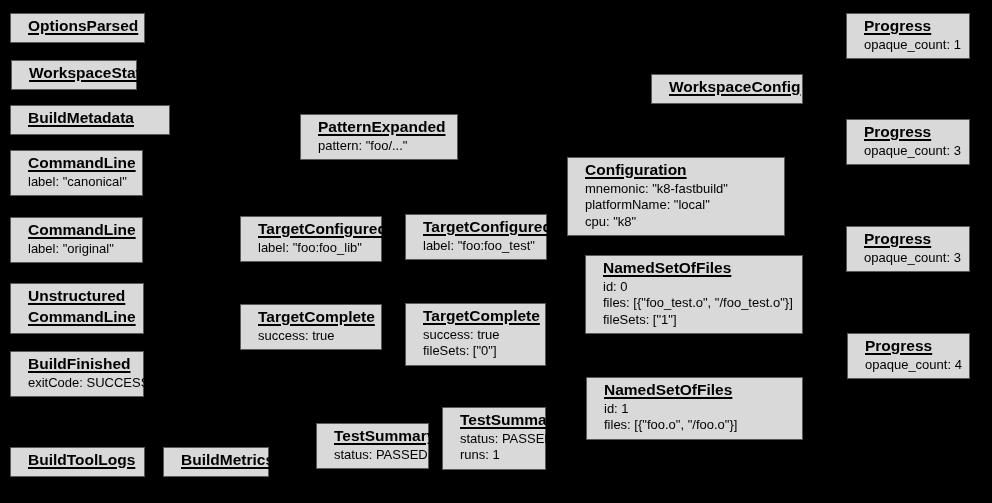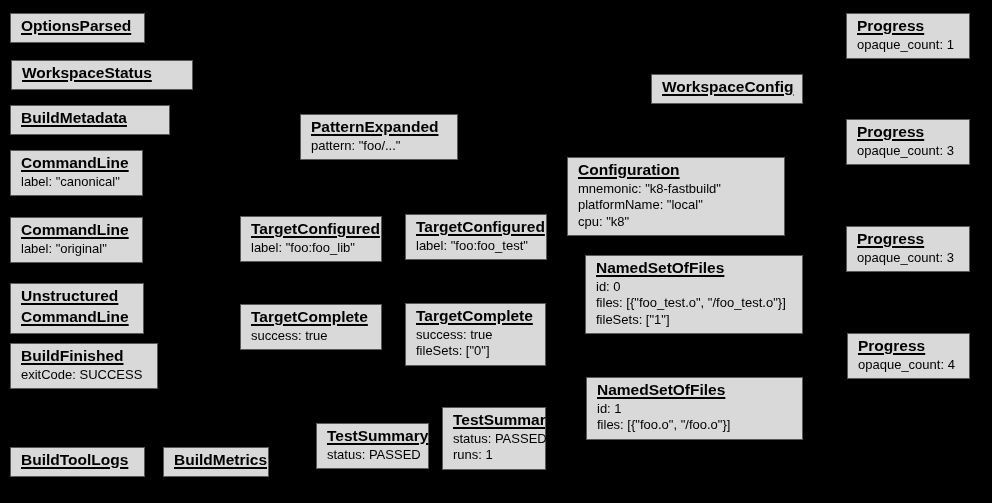--- a/index.html
+++ b/index.html
@@ -3,39 +3,39 @@
 <meta charset="utf-8">
 <style>
   html,body{margin:0;padding:0;background:#000;}
   .canvas{
     position:relative;width:992px;height:503px;background:#000000;
     overflow:hidden;font-family:"Liberation Sans",sans-serif;color:#000;
   }
   .node{
     position:absolute;box-sizing:border-box;
     background:#d9d9d9;border:1px solid #595959;
-    padding:2px 5px 5px 10px;
+    padding:2px 5px 5px 17px;
   }
   .t{
     font-weight:bold;font-size:15.5px;line-height:1.35;
     text-decoration:underline;text-decoration-thickness:2px;text-underline-offset:2px;
     white-space:pre-line;
   }
   .f{font-size:13px;line-height:1.27;white-space:nowrap;}
 </style>
 </head>
 <body>
 
 <div class="canvas">
 
   <div class="node" style="left:10px;top:13px;width:135px">
     <div class="t">OptionsParsed</div>
   </div>
 
-  <div class="node" style="left:11px;top:60px;width:182px">
+  <div class="node" style="left:11px;top:60px;width:126px">
     <div class="t">WorkspaceStatus</div>
   </div>
 
   <div class="node" style="left:10px;top:105px;width:160px">
     <div class="t">BuildMetadata</div>
   </div>
 
   <div class="node" style="left:10px;top:150px;width:133px">
     <div class="t">CommandLine</div>
     <div class="f">label: "canonical"</div>
@@ -44,21 +44,21 @@
   <div class="node" style="left:10px;top:217px;width:133px">
     <div class="t">CommandLine</div>
     <div class="f">label: "original"</div>
   </div>
 
   <div class="node" style="left:10px;top:283px;width:134px">
     <div class="t">Unstructured
 CommandLine</div>
   </div>
 
-  <div class="node" style="left:10px;top:343px;width:148px">
+  <div class="node" style="left:10px;top:351px;width:134px">
     <div class="t">BuildFinished</div>
     <div class="f">exitCode: SUCCESS</div>
   </div>
 
   <div class="node" style="left:10px;top:447px;width:135px">
     <div class="t">BuildToolLogs</div>
   </div>
 
   <div class="node" style="left:163px;top:447px;width:106px">
     <div class="t">BuildMetrics</div>

